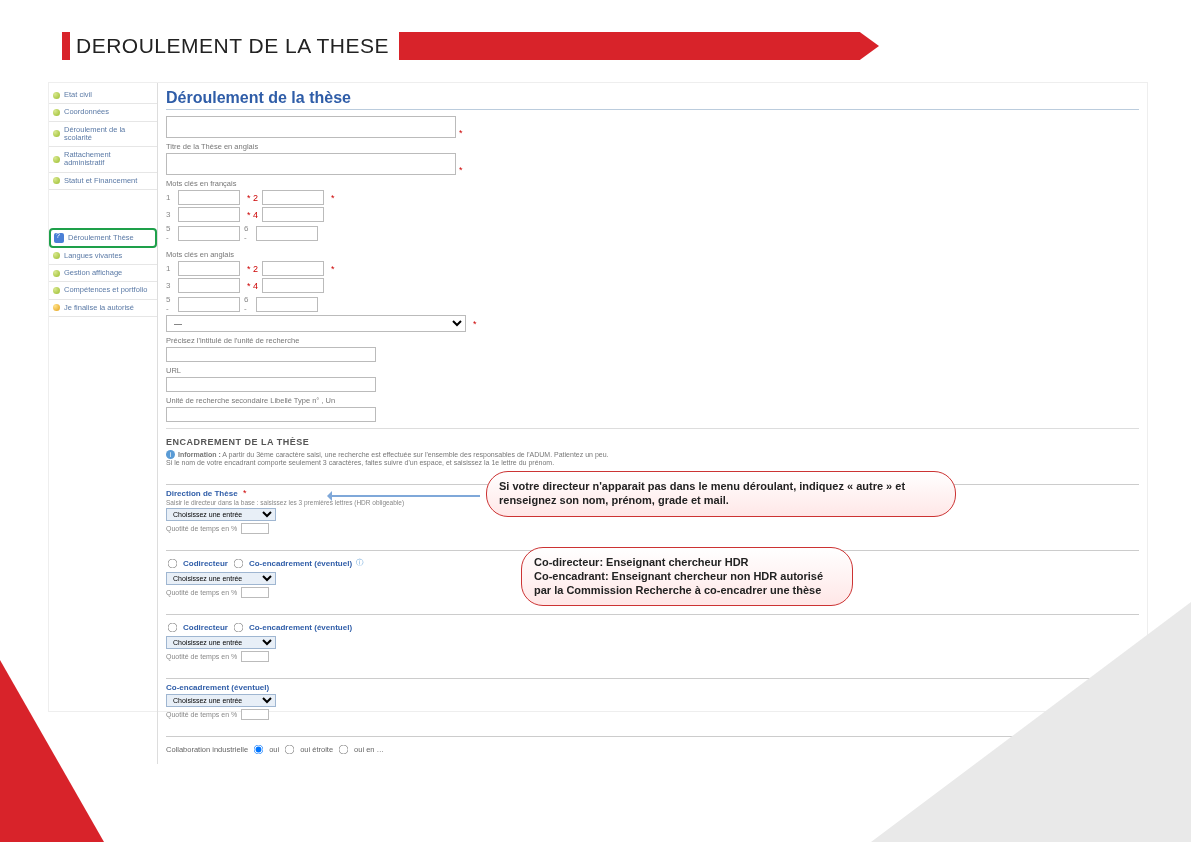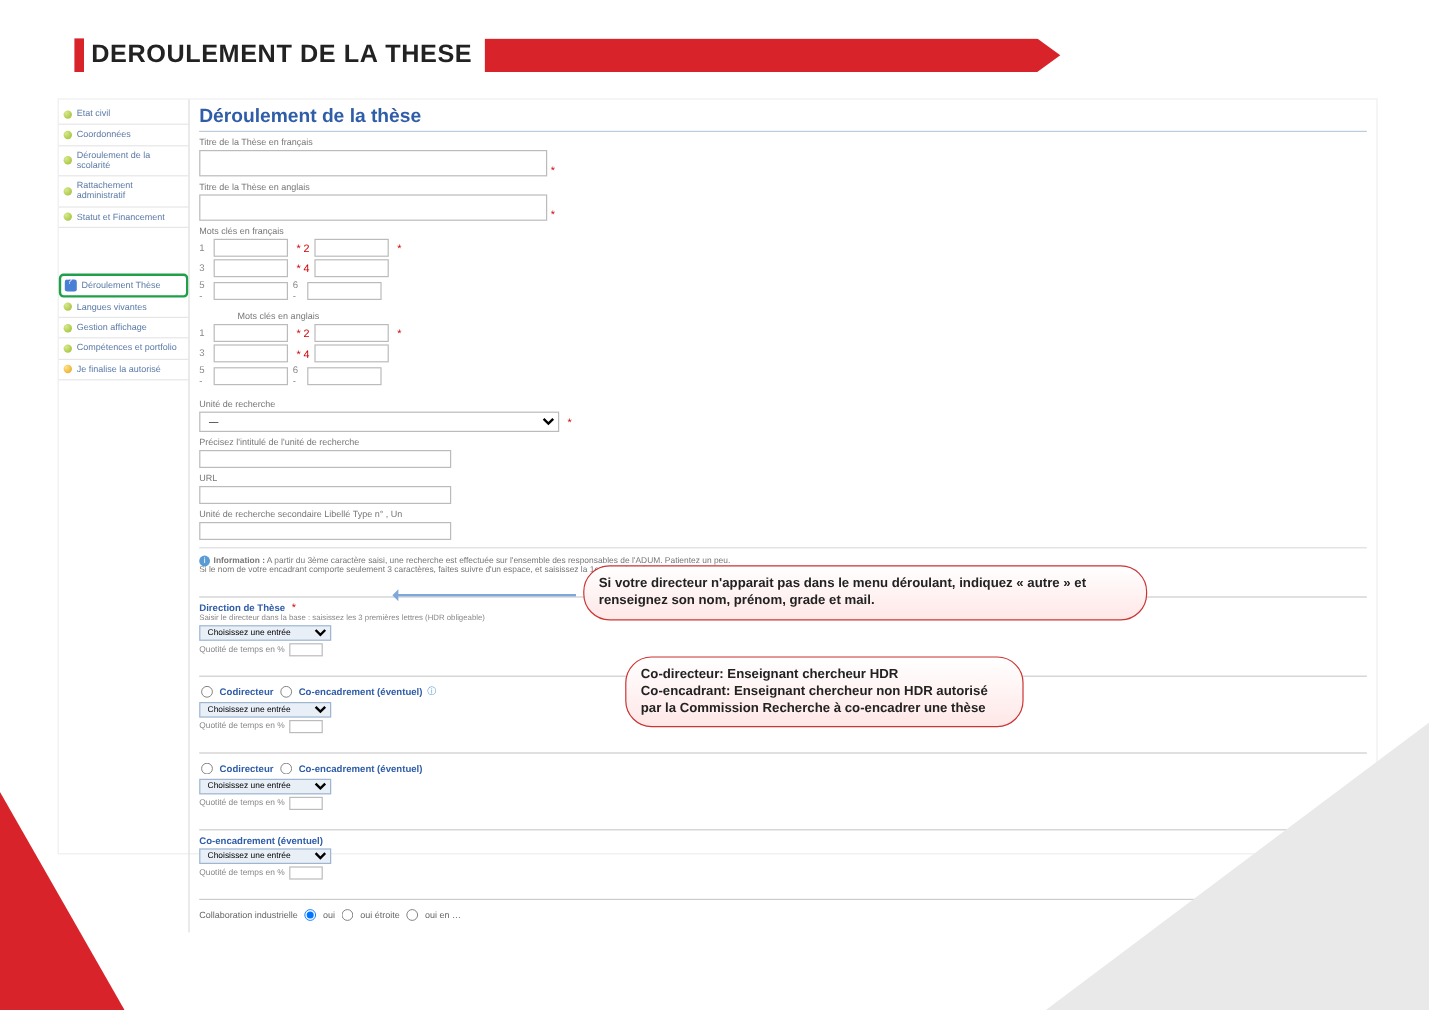--- a/index.html
+++ b/index.html
@@ -24,21 +24,21 @@
   }
   .title-red-square {
     width: 8px;
     height: 28px;
     background: #d8232a;
   }
   .title-text {
     background: #fff;
     color: #222;
     font-size: 21px;
-    font-weight: bold;
+    font-weight: normal;
     padding: 2px 10px 2px 6px;
     letter-spacing: 0.5px;
   }
   .title-after {
     height: 28px;
     flex: 0 0 480px;
     background: #d8232a;
     clip-path: polygon(0 0, 96% 0, 100% 50%, 96% 100%, 0 100%);
   }
 
@@ -267,21 +267,20 @@
       </div>
     <div class="side-item warn">
         <span class="bullet"></span>
         <span>Je finalise la autorisé</span>
       </div>
   </div>
 
   <div class="main">
     <div class="panel-head">Déroulement de la thèse</div>
 
-    <span class="sub-label">Titre de la Thèse en français</span>
     <div style="display:flex;align-items:flex-end;">
       <textarea class="mock" style=""></textarea>
         <span class="req">*</span>
     </div>
 
     <span class="sub-label">Titre de la Thèse en anglais</span>
     <div style="display:flex;align-items:flex-end;">
       <textarea class="mock" style=""></textarea>
         <span class="req">*</span>
     </div>
@@ -300,57 +299,57 @@
         <span class="req">* 4</span>
         <input class="mock" style="">
       </div>
     <div class="row-kw">
         <span class="num">5 -</span>
         <input class="mock" style="">
         <span class="num">6 -</span>
         <input class="mock" style="">
       </div>
 
-    <span class="sub-label" style="margin-top:8px;margin-left:32px;">Mots clés en anglais</span>
+    <span class="sub-label" style="margin-top:8px;">Mots clés en anglais</span>
     <div class="row-kw">
         <span class="num">1</span>
         <input class="mock" style="">
         <span class="req">* 2</span>
         <input class="mock" style="">
         <span class="req">*</span>
       </div>
     <div class="row-kw">
         <span class="num">3</span>
         <input class="mock" style="">
         <span class="req">* 4</span>
         <input class="mock" style="">
       </div>
     <div class="row-kw">
         <span class="num">5 -</span>
         <input class="mock" style="">
         <span class="num">6 -</span>
         <input class="mock" style="">
       </div>
 
-    <span class="sub-label" style="margin-top:10px;">Unité de recherche</span>
     <div class="row-sel">
         <select class="mock"><option>—</option></select>
         <span class="req">*</span>
       </div>
 
     <span class="sub-label">Précisez l'intitulé de l'unité de recherche</span>
     <input class="mock tiny-input" style="">
 
     <span class="sub-label">URL</span>
     <input class="mock tiny-input" style="">
 
     <span class="sub-label">Unité de recherche secondaire Libellé Type n° , Un</span>
     <input class="mock tiny-input" style="">
 
     <div class="hr"></div>
+    <div class="enc-head">ENCADREMENT DE LA THÈSE</div>
     <div class="info-line">
       <span class="i">i</span><b>Information :</b>
       <span>A partir du 3ème caractère saisi, une recherche est effectuée sur l'ensemble des responsables de l'ADUM. Patientez un peu.</span><br>
       <span>Si le nom de votre encadrant comporte seulement 3 caractères, faites suivre d'un espace, et saisissez la 1e lettre du prénom.</span>
     </div>
 
     <div class="dir-block">
       <span class="dir-title">Direction de Thèse</span><span class="req"> *</span>
       <span class="micro">Saisir le directeur dans la base : saisissez les 3 premières lettres (HDR obligeable)</span>
       <select class="sel-small"><option>Choisissez une entrée</option></select>

